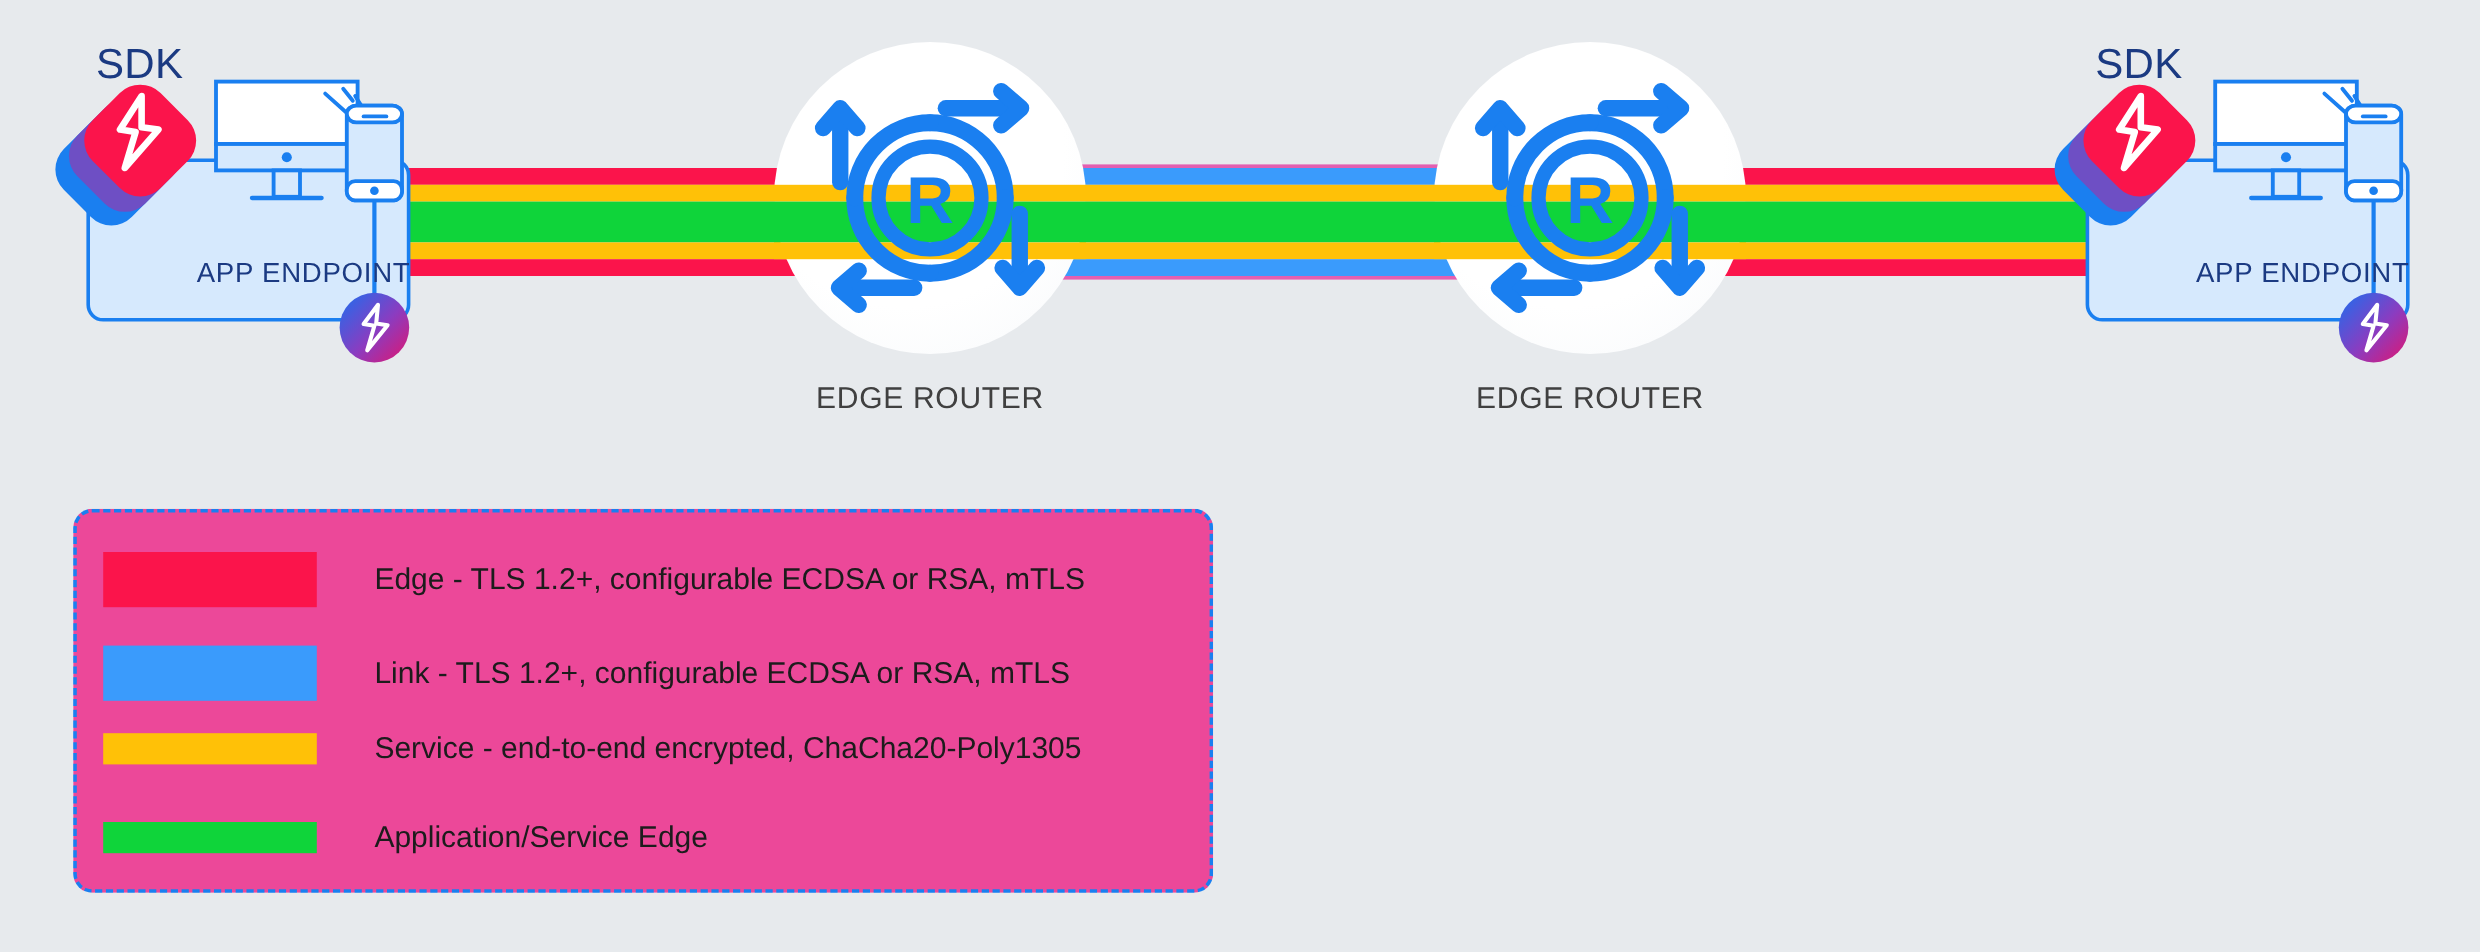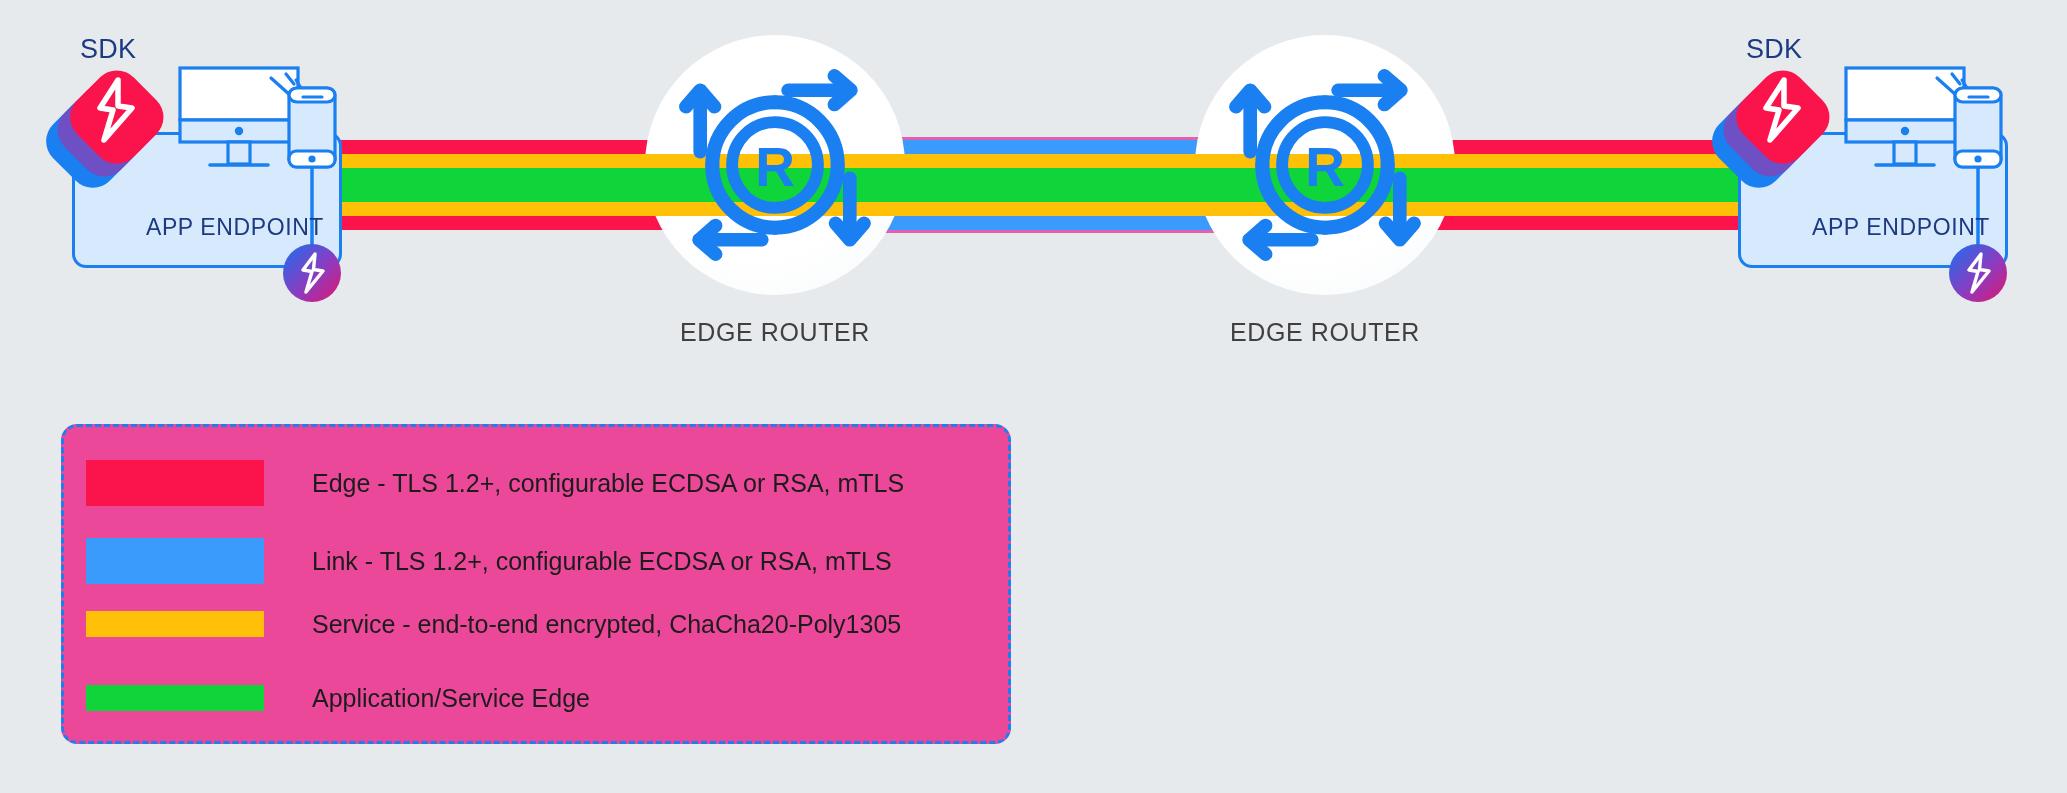--- a/index.html
+++ b/index.html
@@ -35,27 +35,26 @@
     border: 3px solid #1a7ff0;
     border-radius: 14px;
     box-sizing: border-box;
   }
   .endpoint-label {
     position: absolute;
     color: #1b3a82;
     font-size: 23px;
     letter-spacing: 0.6px;
     white-space: nowrap;
-    text-align: center;
-    padding-left: 28px;
+    text-align: right;
   }
   .sdk-label {
     position: absolute;
     color: #1b3a82;
-    font-size: 27px;
+    font-size: 35px;
     letter-spacing: 0.3px;
     white-space: nowrap;
   }
   .router-label {
     position: absolute;
     color: #404040;
     font-size: 25px;
     letter-spacing: 0.6px;
     white-space: nowrap;
     text-align: center;

